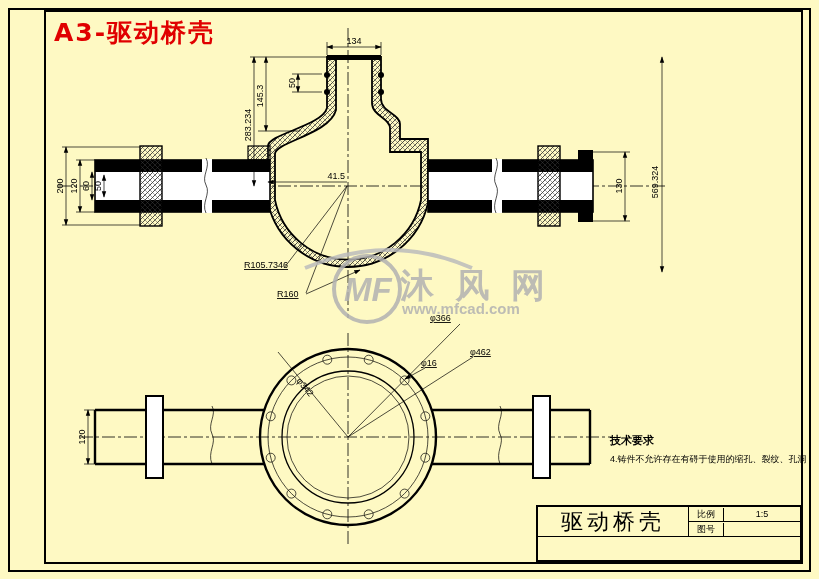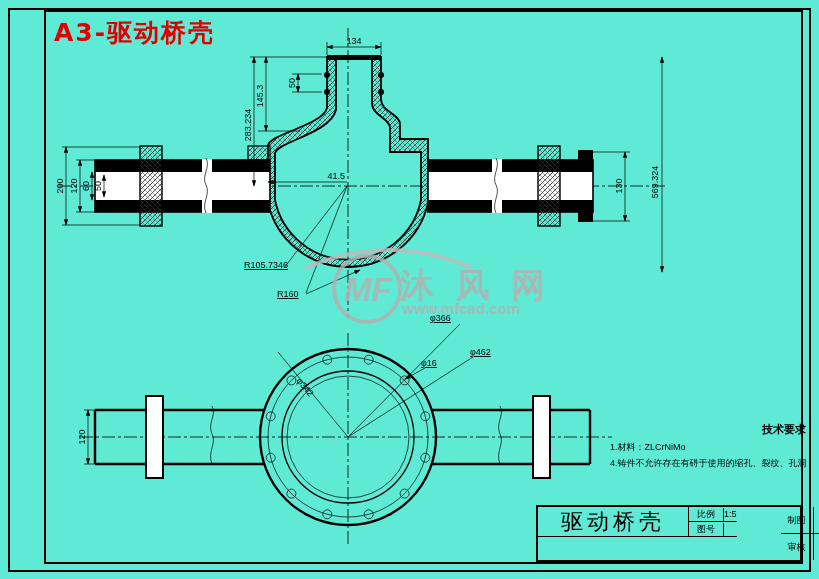--- a/index.html
+++ b/index.html
@@ -1,35 +1,35 @@
 <!DOCTYPE html>
 <html><head>
 <meta charset="utf-8">
 <style>
   html,body{margin:0;padding:0;background:#fff;}
-  .sheet{position:relative;width:819px;height:579px;background:#5eead4;overflow:hidden;
+  .sheet{position:relative;width:819px;height:579px;background:#fef9c3;overflow:hidden;
          font-family:"Liberation Sans",sans-serif;color:#000;}
   .outer-border{position:absolute;left:8px;top:8px;width:799px;height:560px;border:2px solid #000;}
   .inner-frame{position:absolute;left:44px;top:10px;width:755px;height:550px;border:2px solid #000;}
   .doc-title{position:absolute;left:54px;top:16px;font-size:25px;font-weight:bold;color:#e00000;
              letter-spacing:2px;font-family:"DejaVu Sans",sans-serif;}
   svg{position:absolute;left:0;top:0;}
   svg text{font-family:"Liberation Sans",sans-serif;fill:#000;}
   .dim{font-size:9px;}
   .dimu{font-size:9px;text-decoration:underline;}
   .thin{stroke:#000;stroke-width:0.7;fill:none;}
   .med{stroke:#000;stroke-width:1.3;fill:none;}
   .thick{stroke:#000;stroke-width:2.4;fill:none;}
   .cl{stroke:#000;stroke-width:0.8;fill:none;stroke-dasharray:13 3 3 3;}
   .wm{fill:#b2b2b2;}
   .tech{position:absolute;left:610px;top:421px;width:196px;font-size:9px;line-height:16px;}
-  .tech h4{margin:0 0 2px 0;font-size:11px;text-align:right;font-weight:bold;}
+  .tech h4{margin:12px 0 2px 0;font-size:11px;text-align:left;font-weight:bold;font-family:Liberation Mono, monospace;}
   .tech div{white-space:nowrap;overflow:hidden;}
   .tblock{position:absolute;left:536px;top:505px;width:262px;height:53px;border:2px solid #000;
-          display:flex;flex-direction:row;font-size:9px;gap:44px;}
+          display:flex;flex-direction:column;font-size:9px;gap:44px;}
   .tb-top{display:flex;height:29px;border-bottom:1px solid #000;}
   .tb-name{width:150px;border-right:1px solid #000;display:flex;align-items:center;justify-content:center;
            font-size:22px;font-family:"Liberation Serif",serif;letter-spacing:4px;}
   .tb-right{flex:1;display:flex;flex-direction:column;}
   .tb-right .r{flex:1;display:flex;align-items:center;}
   .tb-right .r:first-child{border-bottom:1px solid #000;}
   .tb-right .lab{width:34px;border-right:1px solid #000;display:flex;align-items:center;justify-content:center;}
   .tb-right .val{flex:1;display:flex;align-items:center;justify-content:center;}
   .tb-bot{flex:1;display:flex;}
   .tb-grid{width:150px;display:flex;flex-direction:column;border-right:1px solid #000;}
@@ -198,21 +198,20 @@
       <path d="M305,268 Q390,232 472,268" stroke="#bcbcbc" stroke-width="4" fill="none"></path>
       <circle cx="367" cy="289" r="33" fill="none" stroke="#b2b2b2" stroke-width="4"></circle>
       <text class="wm" x="344" y="301" font-size="33" font-style="italic" font-weight="bold">MF</text>
       <text class="wm" x="400" y="297" font-size="34" font-weight="bold" letter-spacing="6">沐 风 网</text>
       <text class="wm" x="402" y="314" font-size="15" font-weight="bold">www.mfcad.com</text>
     </g>
   </svg>
 
   <div class="tech">
     <h4>技术要求</h4>
-    <div>1.材料：ZLCrNiMo</div>
     <div>4.铸件不允许存在有碍于使用的缩孔、裂纹、孔洞等铸造缺陷</div>
   </div>
 
   <div class="tblock">
     <div class="tb-top">
       <div class="tb-name">驱动桥壳</div>
       <div class="tb-right">
         <div class="r">
           <div class="lab">比例</div>
           <div class="val">1:5</div>

